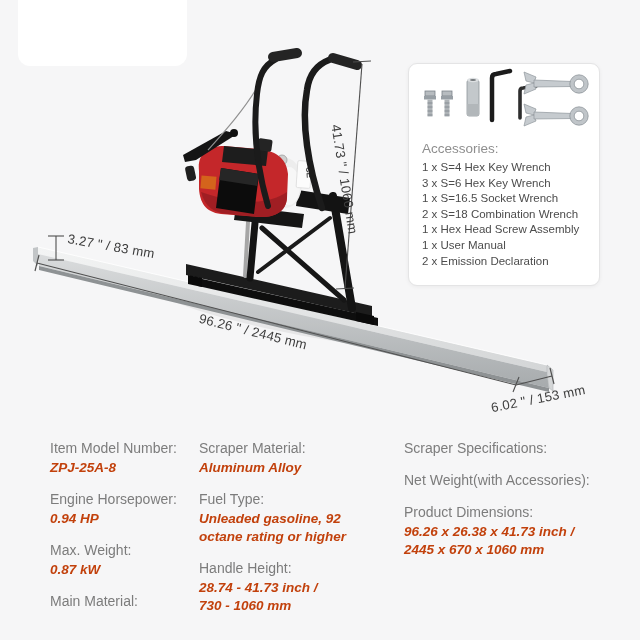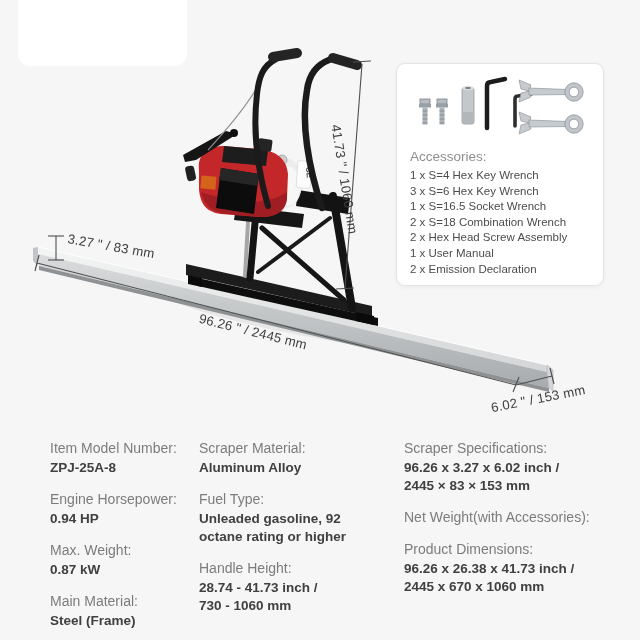--- a/index.html
+++ b/index.html
@@ -17,24 +17,24 @@
   }
 
   .scene{position:absolute;left:0;top:0;}
 
   .dim-text{
     font-size:13.2px;fill:#3e3e3e;letter-spacing:.2px;
   }
 
   
   .acc-box{
-    position:absolute;left:396px;top:63px;width:208px;height:223px;
+    position:absolute;left:408px;top:63px;width:192px;height:223px;
     background:#ffffff;border:1px solid #e4e4e5;border-radius:9px;
     box-shadow:0 1px 4px rgba(0,0,0,.05);
-    box-sizing:border-box;padding:10px 12px 0 13px;
+    box-sizing:border-box;padding:2px 12px 0 13px;
   }
   .acc-tools{display:block;margin:0 auto;}
   .acc-title{
     margin-top:7px;font-size:13.5px;color:#8e8e8e;
   }
   .acc-list{
     margin:4px 0 0 0;padding:0;list-style:none;
   }
   .acc-list li{
     font-size:11.5px;font-weight:normal;color:#4c4c4c;
@@ -44,22 +44,22 @@
   
   .spec-col{position:absolute;top:439px;}
   .spec-col.c1{left:50px;width:150px;}
   .spec-col.c2{left:199px;width:192px;}
   .spec-col.c3{left:404px;width:224px;}
   .spec-item{margin-bottom:13px;}
   .spec-label{
     font-size:14px;color:#7c7c7c;line-height:19px;
   }
   .spec-value{
-    font-size:13.5px;font-weight:bold;color:#404040;
-    line-height:18px;white-space:pre-line;margin-top:1px;
+    font-size:13.5px;font-weight:bold;color:#c2410c;
+    line-height:18px;white-space:pre-line;margin-top:1px;font-style:italic;
   }
 </style>
 </head>
 <body>
 
 <div class="canvas">
 
   <div class="logo-blank"></div>
 
   <svg class="scene" width="640" height="440" viewBox="0 0 640 440">
@@ -188,42 +188,41 @@
       <path d="M98,52 L98,25 Q98,22 101,22 L114,20" stroke="#2e2e2e" stroke-width="3.6" fill="none" stroke-linecap="round"></path>
       <use href="#wrench" x="102" y="4"></use>
       <use href="#wrench" x="102" y="36"></use>
     </svg>
     <div class="acc-title">Accessories:</div>
     <ul class="acc-list">
       <li>1 x S=4 Hex Key Wrench</li>
       <li>3 x S=6 Hex Key Wrench</li>
       <li>1 x S=16.5 Socket Wrench</li>
       <li>2 x S=18 Combination Wrench</li>
-      <li>2 x Hex Head Screw Assembly</li>
+      <li>1 x Hex Head Screw Assembly</li>
       <li>1 x User Manual</li>
       <li>2 x Emission Declaration</li>
     </ul>
   </div>
 
   <div class="spec-col c1">
     <div class="spec-item">
       <div class="spec-label">Item Model Number:</div>
       <div class="spec-value">ZPJ-25A-8</div>
     </div>
     <div class="spec-item">
       <div class="spec-label">Engine Horsepower:</div>
       <div class="spec-value">0.94 HP</div>
     </div>
     <div class="spec-item">
       <div class="spec-label">Max. Weight:</div>
       <div class="spec-value">0.87 kW</div>
     </div>
     <div class="spec-item">
       <div class="spec-label">Main Material:</div>
-      <div class="spec-value">Steel (Frame)</div>
     </div>
   </div>
 
   <div class="spec-col c2">
     <div class="spec-item">
       <div class="spec-label">Scraper Material:</div>
       <div class="spec-value">Aluminum Alloy</div>
     </div>
     <div class="spec-item">
       <div class="spec-label">Fuel Type:</div>
@@ -233,22 +232,20 @@
     <div class="spec-item">
       <div class="spec-label">Handle Height:</div>
       <div class="spec-value">28.74 - 41.73 inch /
 730 - 1060 mm</div>
     </div>
   </div>
 
   <div class="spec-col c3">
     <div class="spec-item">
       <div class="spec-label">Scraper Specifications:</div>
-      <div class="spec-value">96.26 x 3.27 x 6.02 inch /
-2445 × 83 × 153 mm</div>
     </div>
     <div class="spec-item">
       <div class="spec-label">Net Weight(with Accessories):</div>
     </div>
     <div class="spec-item">
       <div class="spec-label">Product Dimensions:</div>
       <div class="spec-value">96.26 x 26.38 x 41.73 inch /
 2445 x 670 x 1060 mm</div>
     </div>
   </div>

